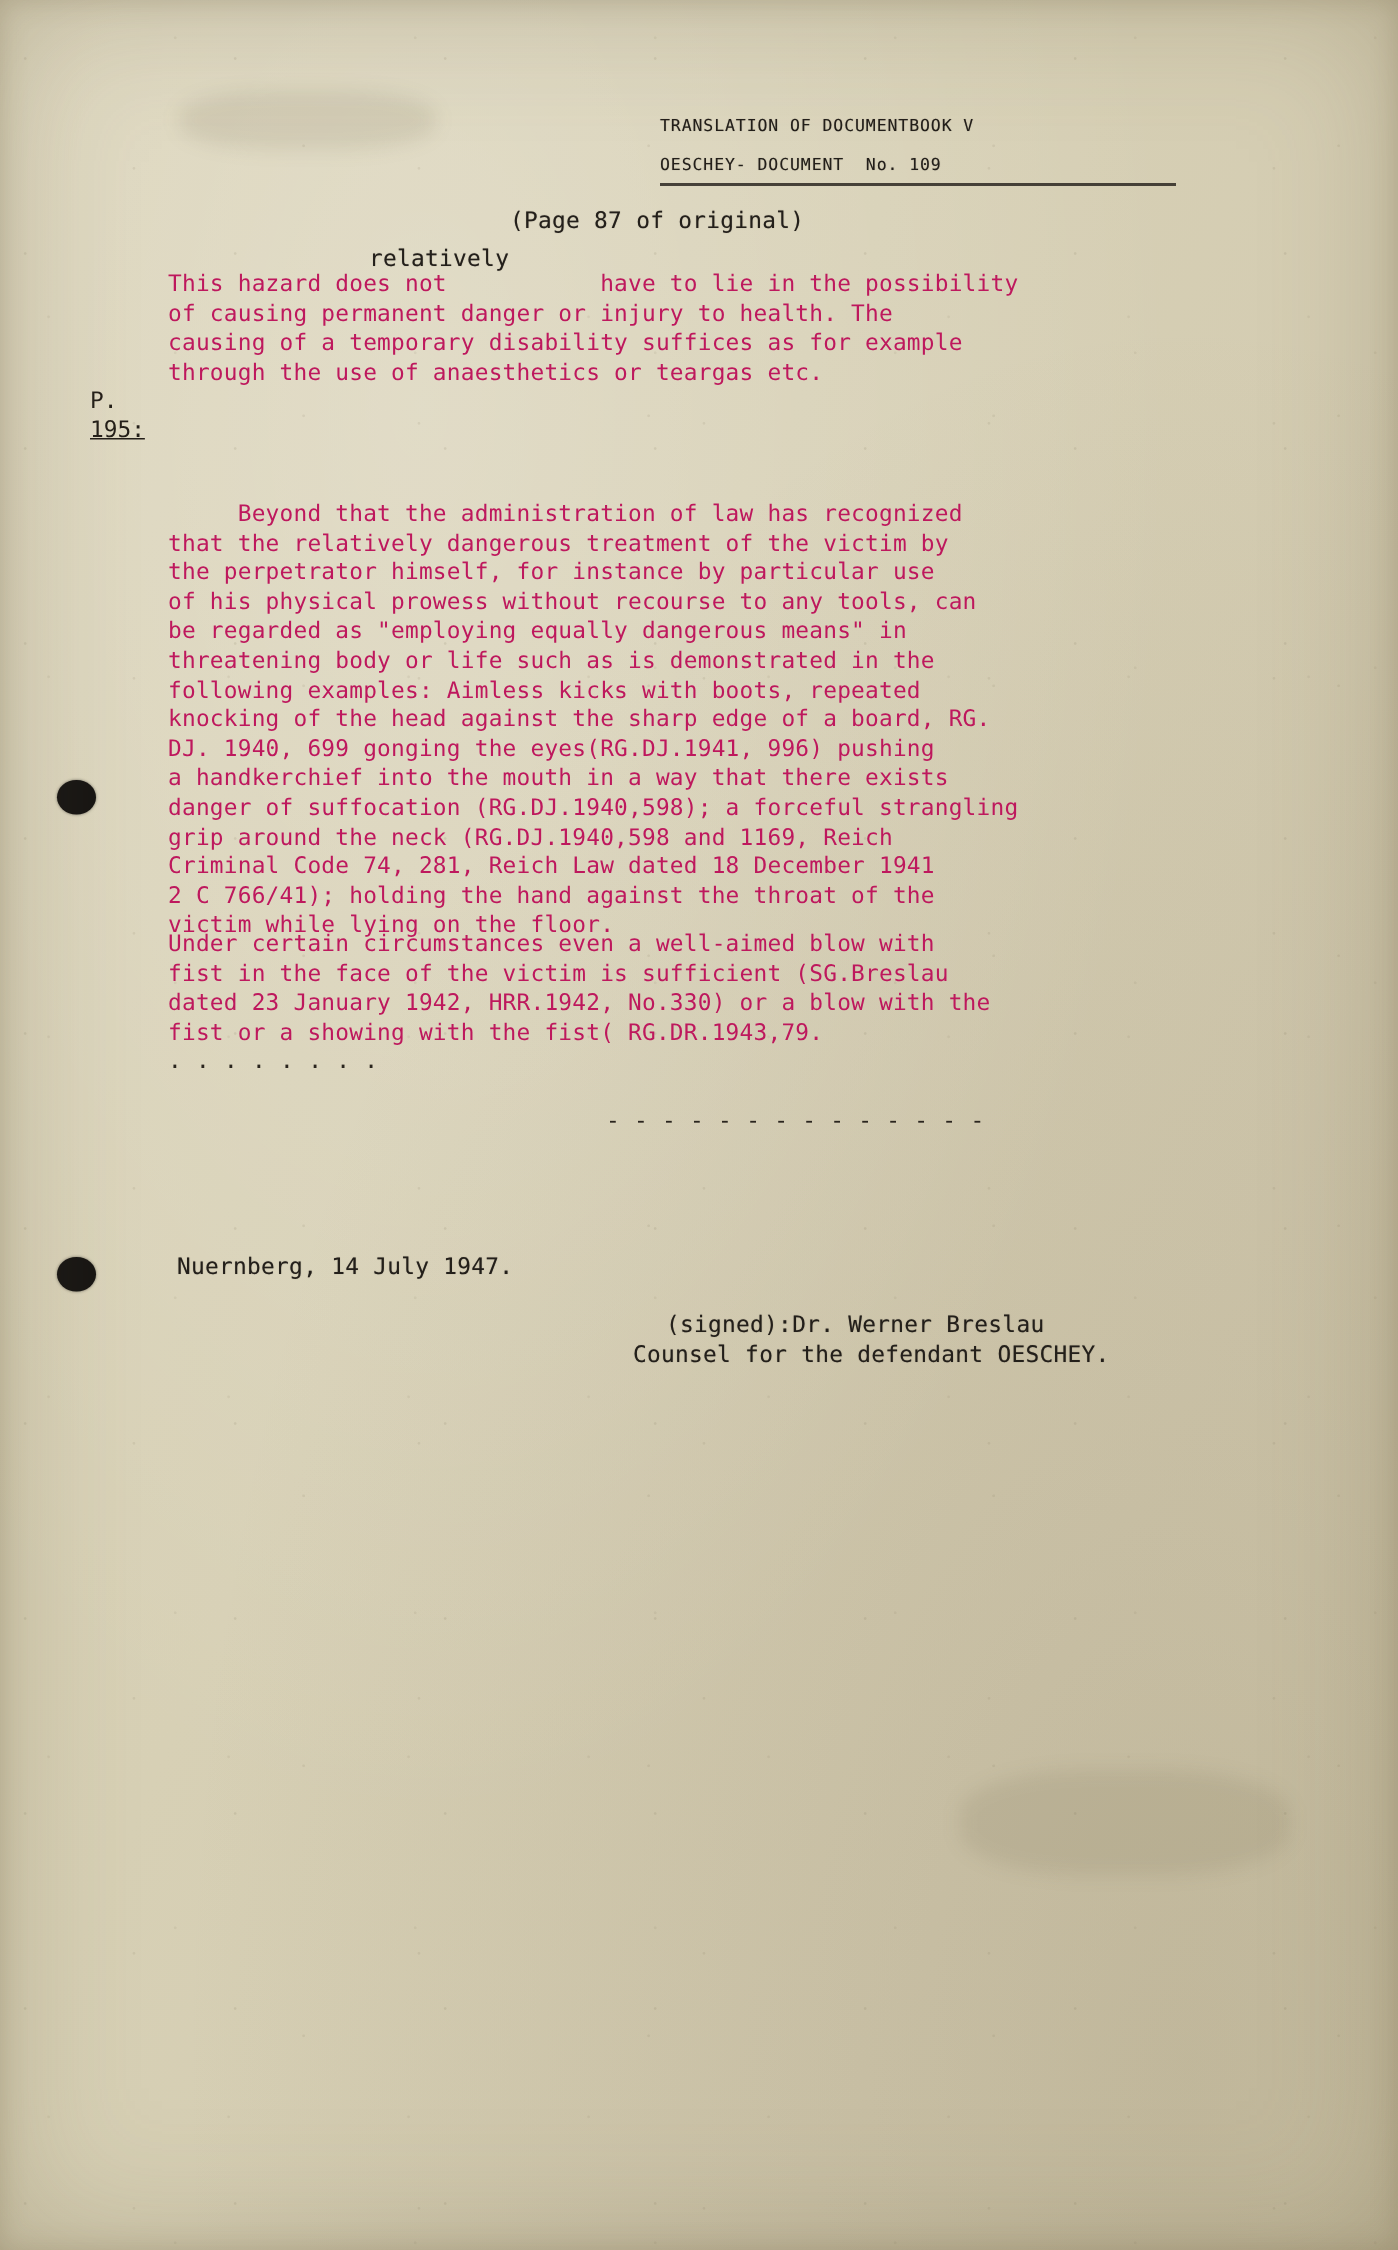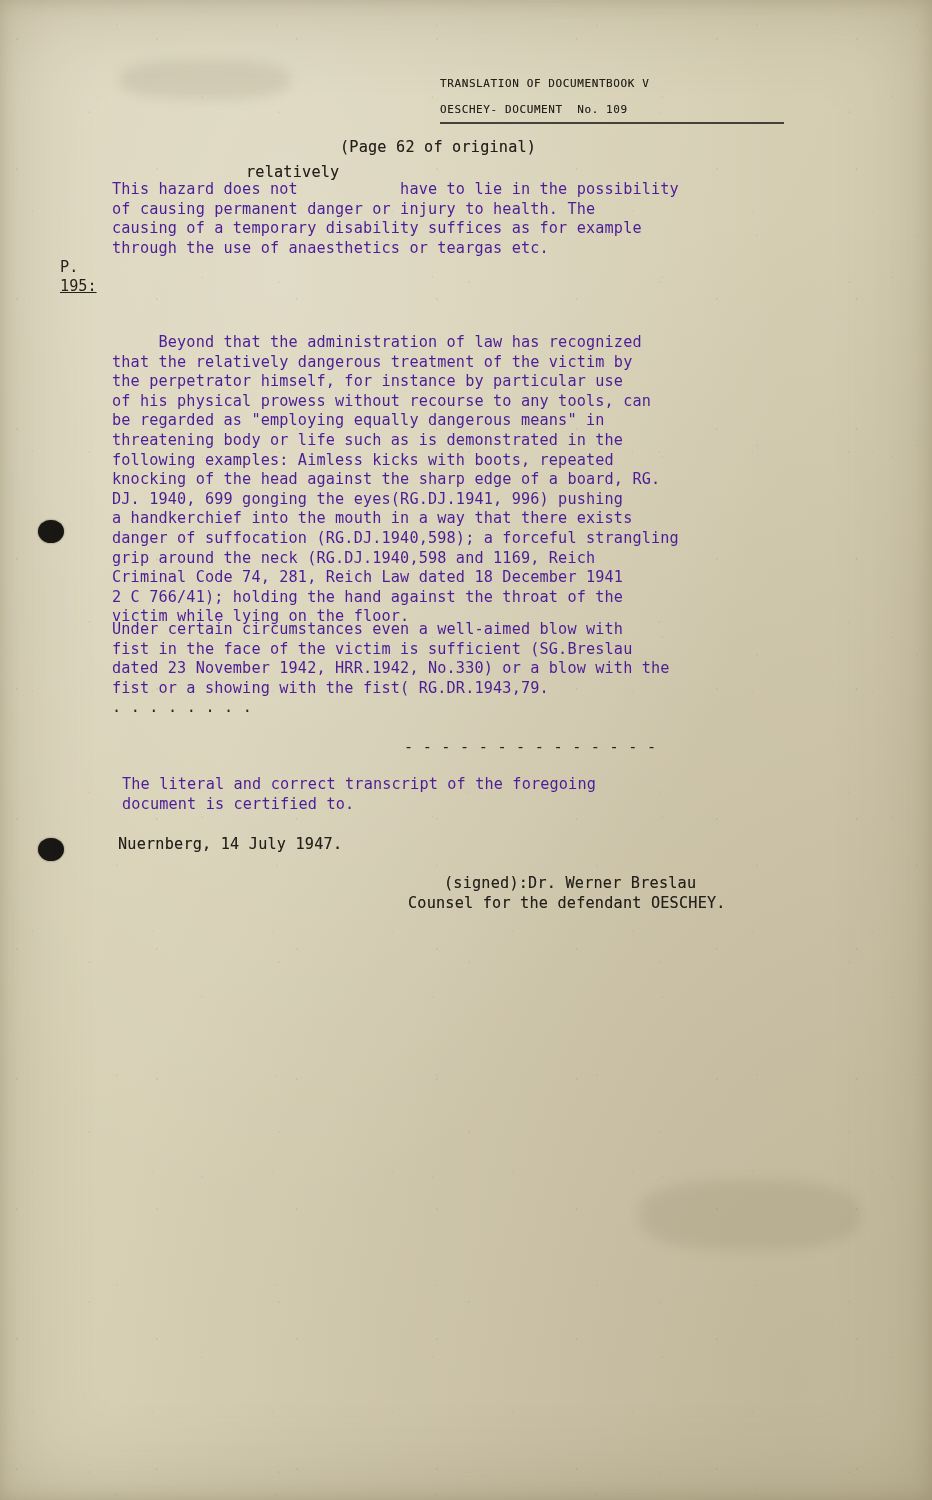--- a/index.html
+++ b/index.html
@@ -68,21 +68,21 @@
     height: 1.5px;
     background: #2b2721;
     opacity: 0.85;
   }
   .body-block {
     position: absolute;
     white-space: pre;
     font-size: 15.2px;
     line-height: 19.6px;
     letter-spacing: 0.15px;
-    color: #4c1d95;
+    color: #be185d;
   }
   .punch {
     position: absolute;
     width: 26px;
     height: 23px;
     border-radius: 50%;
     background: #171513;
     box-shadow: 0 0 2px rgba(0,0,0,0.5);
   }
   .dashes {
@@ -117,21 +117,21 @@
   <div class="smudge" style="left:120px; top:60px; width:170px; height:40px;"></div>
   <div class="smudge" style="left:640px; top:1180px; width:220px; height:70px;"></div>
 
   <div class="punch" style="left:38px; top:520px;"></div>
   <div class="punch" style="left:38px; top:838px;"></div>
 
   <div class="tt head" style="left:440px; top:74px;">TRANSLATION OF DOCUMENTBOOK V</div>
   <div class="tt head" style="left:440px; top:100px;">OESCHEY- DOCUMENT  No. 109</div>
   <div class="ul-line" style="left:440px; top:122px; width:344px;"></div>
 
-  <div class="tt" style="left:340px; top:138px;">(Page 62 of original)</div>
+  <div class="tt" style="left:340px; top:138px;">(Page 87 of original)</div>
 
   <div class="tt" style="left:246px; top:163px;">relatively</div>
 
   <div class="body-block" style="left:112px; top:180px;">This hazard does not           have to lie in the possibility
 of causing permanent danger or injury to health. The
 causing of a temporary disability suffices as for example
 through the use of anaesthetics or teargas etc.</div>
 
   <div class="sidenote" style="left:60px; top:258px;">P.</div>
   <div class="sidenote" style="left:60px; top:277px; text-decoration: underline;">195:</div>
@@ -148,30 +148,28 @@
 DJ. 1940, 699 gonging the eyes(RG.DJ.1941, 996) pushing
 a handkerchief into the mouth in a way that there exists
 danger of suffocation (RG.DJ.1940,598); a forceful strangling
 grip around the neck (RG.DJ.1940,598 and 1169, Reich
 Criminal Code 74, 281, Reich Law dated 18 December 1941
 2 C 766/41); holding the hand against the throat of the
 victim while lying on the floor.</div>
 
   <div class="body-block" style="left:112px; top:620px;">Under certain circumstances even a well-aimed blow with
 fist in the face of the victim is sufficient (SG.Breslau
-dated 23 November 1942, HRR.1942, No.330) or a blow with the
+dated 23 January 1942, HRR.1942, No.330) or a blow with the
 fist or a showing with the fist( RG.DR.1943,79.</div>
 
   <div class="dashes" style="left:112px; top:698px;">. . . . . . . .</div>
 
   <div class="dashes" style="left:404px; top:738px;">- - - - - - - - - - - - - -</div>
 
-  <div class="body-block" style="left:122px; top:775px;">The literal and correct transcript of the foregoing
-document is certified to.</div>
 
   <div class="tt" style="left:118px; top:835px;text-align:right;">Nuernberg, 14 July 1947.</div>
 
   <div class="tt" style="left:444px; top:874px;">(signed):Dr. Werner Breslau</div>
-  <div class="tt" style="left:408px; top:894px;">Counsel for the defendant OESCHEY.</div>
+  <div class="tt" style="left:422px; top:894px;">Counsel for the defendant OESCHEY.</div>
 
 </div>
 
 <div class="edge-shade"></div>
 
 </body></html>

